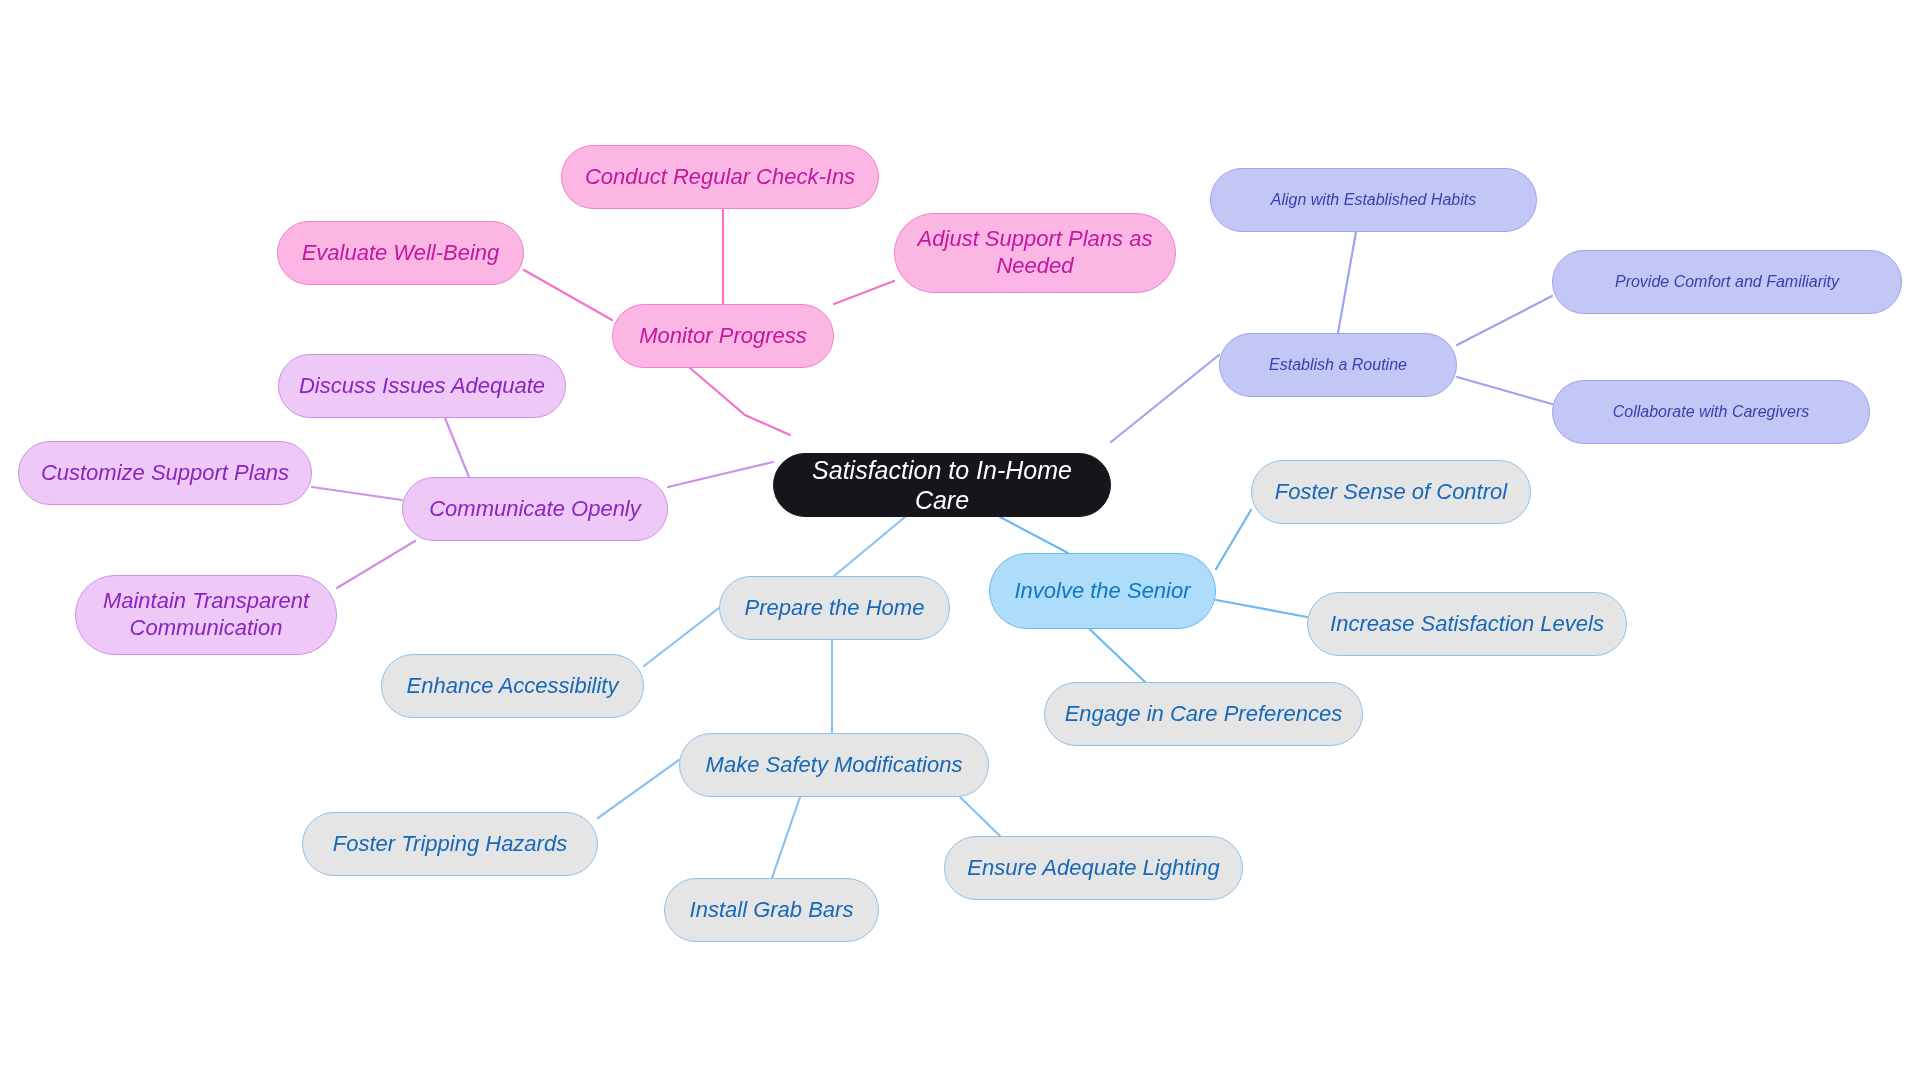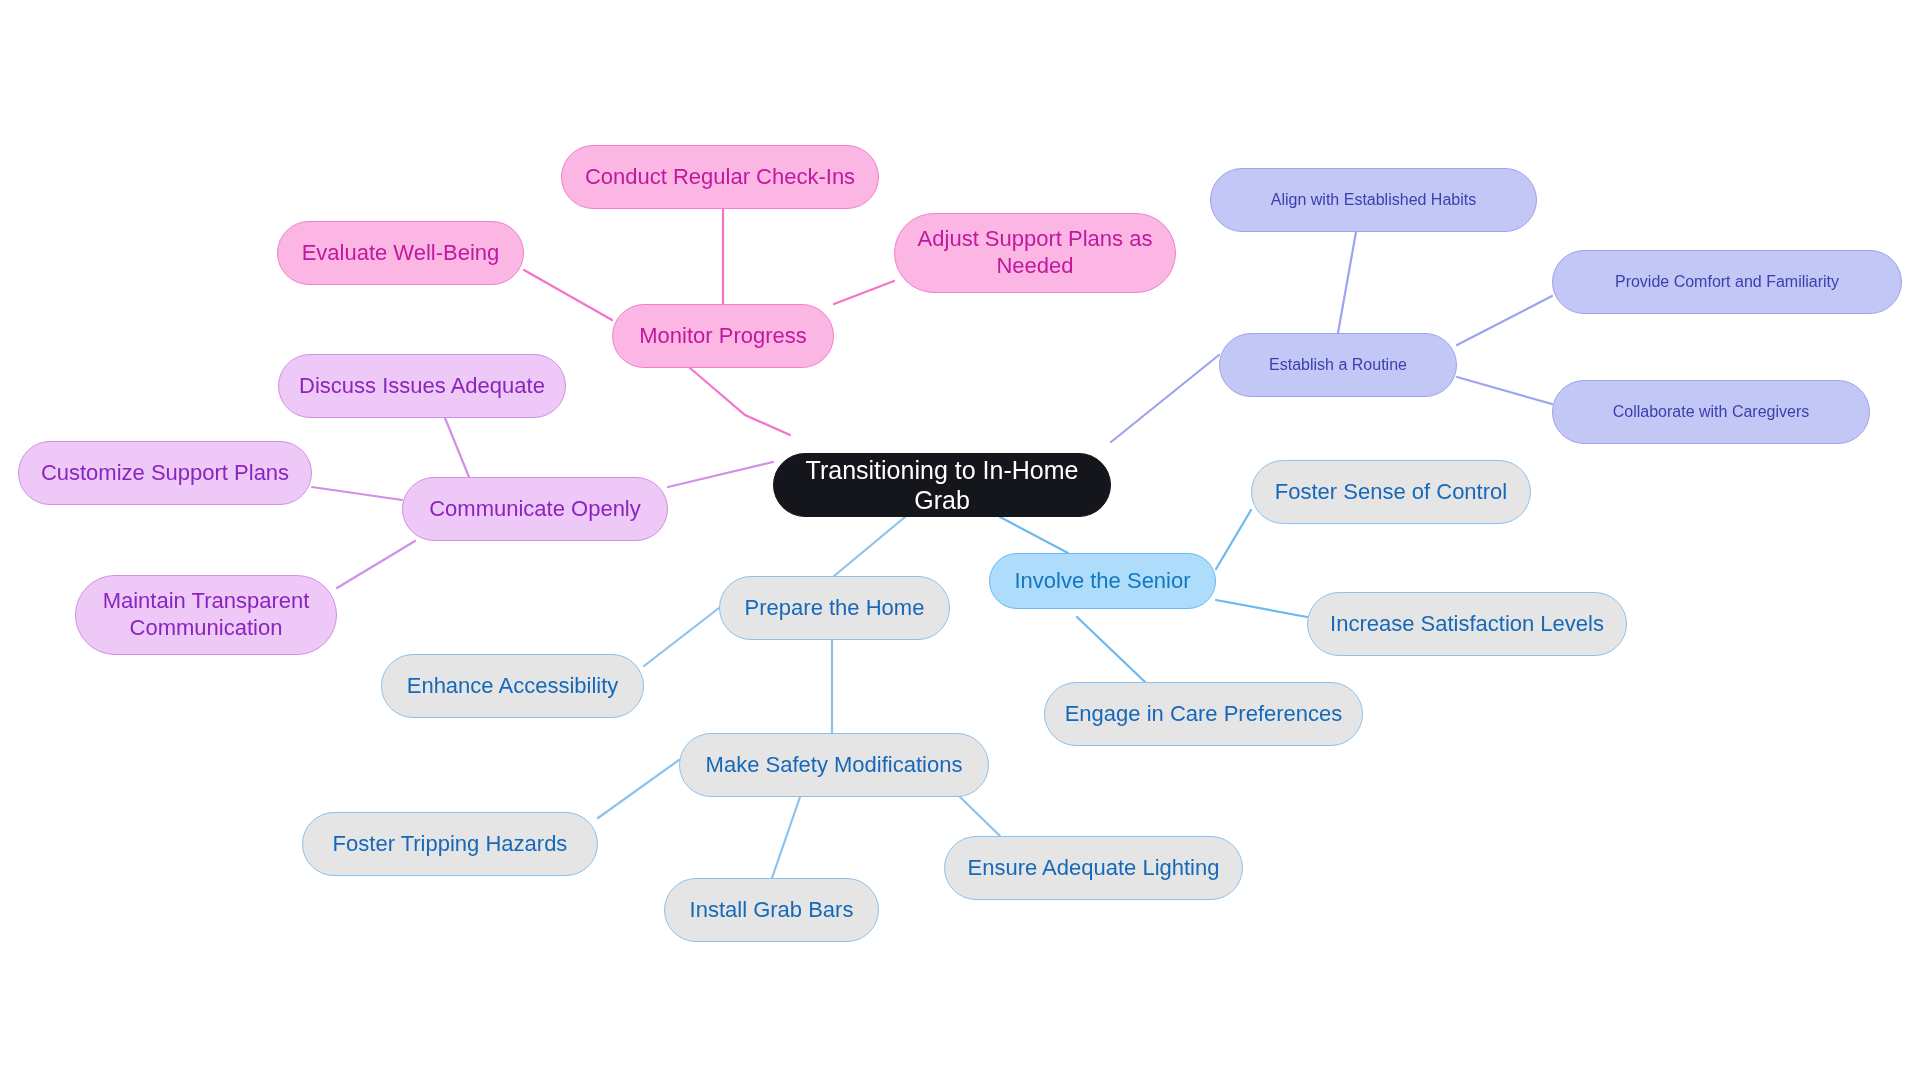--- a/index.html
+++ b/index.html
@@ -33,20 +33,21 @@
     display: flex;
     align-items: center;
     justify-content: center;
     text-align: center;
     border-radius: 999px;
     border-style: solid;
     border-width: 1.4px;
     line-height: 1.22;
     padding: 16px 14px;
     white-space: pre-line;
+    font-style: italic;
   }
   .node.root {
     background: #14161c;
     border-color: #14161c;
     color: #ffffff;
     font-size: 25px;
     border-radius: 34px;
   }
   .node.pink {
     background: #fbb6e4;
@@ -101,36 +102,36 @@
       <path d="M 1216,600 L 1307,617" stroke="#6ab9ef" stroke-width="2.2" fill="none" stroke-linecap="round"></path>
       <path d="M 1077,617 L 1145,682" stroke="#6ab9ef" stroke-width="2.2" fill="none" stroke-linecap="round"></path>
       <path d="M 905,517 L 834,576" stroke="#8cc2ee" stroke-width="2.2" fill="none" stroke-linecap="round"></path>
       <path d="M 719,608 L 644,666" stroke="#8cc2ee" stroke-width="2.2" fill="none" stroke-linecap="round"></path>
       <path d="M 832,640 L 832,733" stroke="#8cc2ee" stroke-width="2.2" fill="none" stroke-linecap="round"></path>
       <path d="M 679,760 L 598,818" stroke="#8cc2ee" stroke-width="2.2" fill="none" stroke-linecap="round"></path>
       <path d="M 800,797 L 772,878" stroke="#8cc2ee" stroke-width="2.2" fill="none" stroke-linecap="round"></path>
       <path d="M 960,797 L 1000,836" stroke="#8cc2ee" stroke-width="2.2" fill="none" stroke-linecap="round"></path>
     </svg>
   <div id="node-layer">
-      <div class="node root" style="left: 773px; top: 453px; width: 338px; height: 64px;"><span>Transitioning to In-Home Grab</span></div>
+      <div class="node root" style="left: 773px; top: 453px; width: 338px; height: 64px;"><span>Satisfaction to In-Home Care</span></div>
       <div class="node pink" style="left: 612px; top: 304px; width: 222px; height: 64px; justify-content: center;"><span>Monitor Progress</span></div>
       <div class="node pink" style="left: 561px; top: 145px; width: 318px; height: 64px;"><span>Conduct Regular Check-Ins</span></div>
       <div class="node pink" style="left: 277px; top: 221px; width: 247px; height: 64px;"><span>Evaluate Well-Being</span></div>
       <div class="node pink" style="left: 894px; top: 213px; width: 282px; height: 80px;"><span>Adjust Support Plans as
 Needed</span></div>
       <div class="node violet" style="left: 402px; top: 477px; width: 266px; height: 64px;"><span>Communicate Openly</span></div>
       <div class="node violet" style="left: 278px; top: 354px; width: 288px; height: 64px;"><span>Discuss Issues Adequate</span></div>
       <div class="node violet" style="left: 18px; top: 441px; width: 294px; height: 64px;"><span>Customize Support Plans</span></div>
       <div class="node violet" style="left: 75px; top: 575px; width: 262px; height: 80px;"><span>Maintain Transparent
 Communication</span></div>
       <div class="node lavender" style="left: 1219px; top: 333px; width: 238px; height: 64px;"><span>Establish a Routine</span></div>
       <div class="node lavender" style="left: 1210px; top: 168px; width: 327px; height: 64px;"><span>Align with Established Habits</span></div>
       <div class="node lavender" style="left: 1552px; top: 250px; width: 350px; height: 64px;"><span>Provide Comfort and Familiarity</span></div>
       <div class="node lavender" style="left: 1552px; top: 380px; width: 318px; height: 64px; text-align: center;"><span>Collaborate with Caregivers</span></div>
-      <div class="node blue-mid" style="left: 989px; top: 553px; width: 227px; height: 56px;"><span>Involve the Senior</span></div>
+      <div class="node blue-mid" style="left: 989px; top: 553px; width: 227px; height: 76px;"><span>Involve the Senior</span></div>
       <div class="node blue-light" style="left: 1251px; top: 460px; width: 280px; height: 64px;"><span>Foster Sense of Control</span></div>
       <div class="node blue-light" style="left: 1307px; top: 592px; width: 320px; height: 64px;"><span>Increase Satisfaction Levels</span></div>
       <div class="node blue-light" style="left: 1044px; top: 682px; width: 319px; height: 64px;"><span>Engage in Care Preferences</span></div>
       <div class="node blue-light" style="left: 719px; top: 576px; width: 231px; height: 64px;"><span>Prepare the Home</span></div>
       <div class="node blue-light" style="left: 381px; top: 654px; width: 263px; height: 64px;"><span>Enhance Accessibility</span></div>
       <div class="node blue-light" style="left: 679px; top: 733px; width: 310px; height: 64px;"><span>Make Safety Modifications</span></div>
       <div class="node blue-light" style="left: 302px; top: 812px; width: 296px; height: 64px;"><span>Foster Tripping Hazards</span></div>
       <div class="node blue-light" style="left: 664px; top: 878px; width: 215px; height: 64px;"><span>Install Grab Bars</span></div>
       <div class="node blue-light" style="left: 944px; top: 836px; width: 299px; height: 64px;"><span>Ensure Adequate Lighting</span></div>
     </div>

